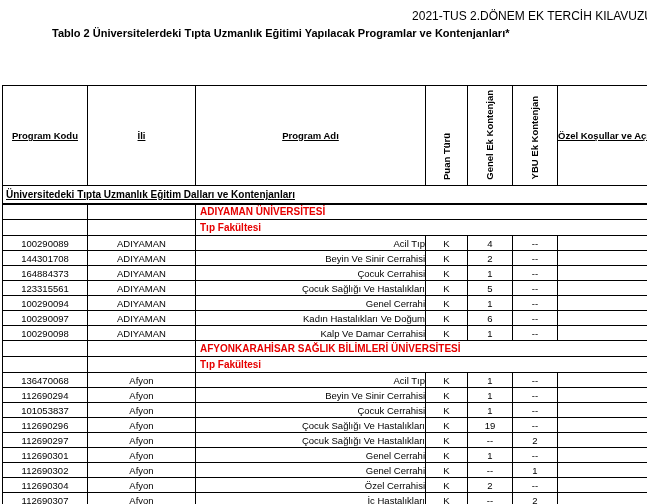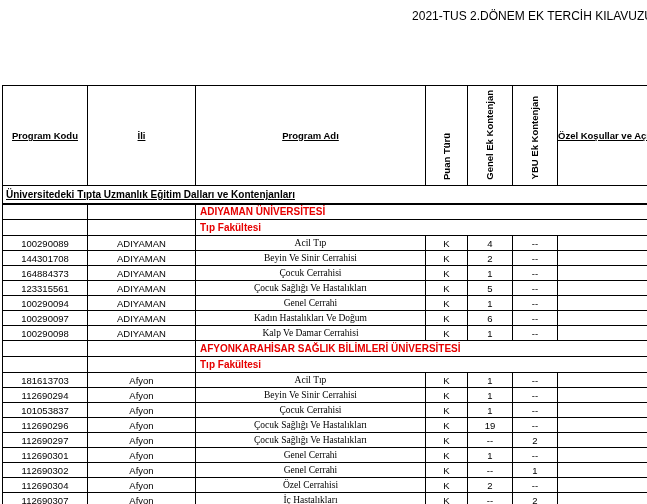--- a/index.html
+++ b/index.html
@@ -75,29 +75,30 @@
   tr.row-group td.group-cell {
     color: var(--accent-red, #e60000);
     font-weight: bold;
     font-size: 10px;
     text-align: left;
     padding-left: 4px;
   }
   tr.row-data { height: 15px; }
   tr.row-data td { font-size: 9.5px; }
   .c-center { text-align: center; }
-  .c-left { text-align: center; padding-left: 4px; font-family: Liberation Serif, serif; }
+  .c-left { text-align: right; padding-left: 4px; }
 </style>
 </head>
 <body>
 
 <div class="page">
 
   <div class="guide-title">2021-TUS 2.DÖNEM EK TERCİH KILAVUZU</div>
 
+  <div class="table-title">Tablo 2 Üniversitelerdeki Tıpta Uzmanlık Eğitimi Yapılacak Programlar ve Kontenjanları*</div>
 
   <table class="programs">
     <colgroup>
       <col style="width:85px">
       <col style="width:108px">
       <col style="width:230px">
       <col style="width:42px">
       <col style="width:45px">
       <col style="width:45px">
       <col style="width:93px">
@@ -200,21 +201,21 @@
           <td class="c-center"></td>
           <td class="c-center"></td>
           <td colspan="5" class="group-cell">AFYONKARAHİSAR SAĞLIK BİLİMLERİ ÜNİVERSİTESİ</td>
         </tr>
         <tr class="row-group">
           <td class="c-center"></td>
           <td class="c-center"></td>
           <td colspan="5" class="group-cell">Tıp Fakültesi</td>
         </tr>
         <tr class="row-data">
-          <td class="c-center">181613703</td>
+          <td class="c-center">136470068</td>
           <td class="c-center">Afyon</td>
           <td class="c-left">Acil Tıp</td>
           <td class="c-center">K</td>
           <td class="c-center">1</td>
           <td class="c-center">--</td>
           <td class="c-center"></td>
         </tr>
         <tr class="row-data">
           <td class="c-center">112690294</td>
           <td class="c-center">Afyon</td>

